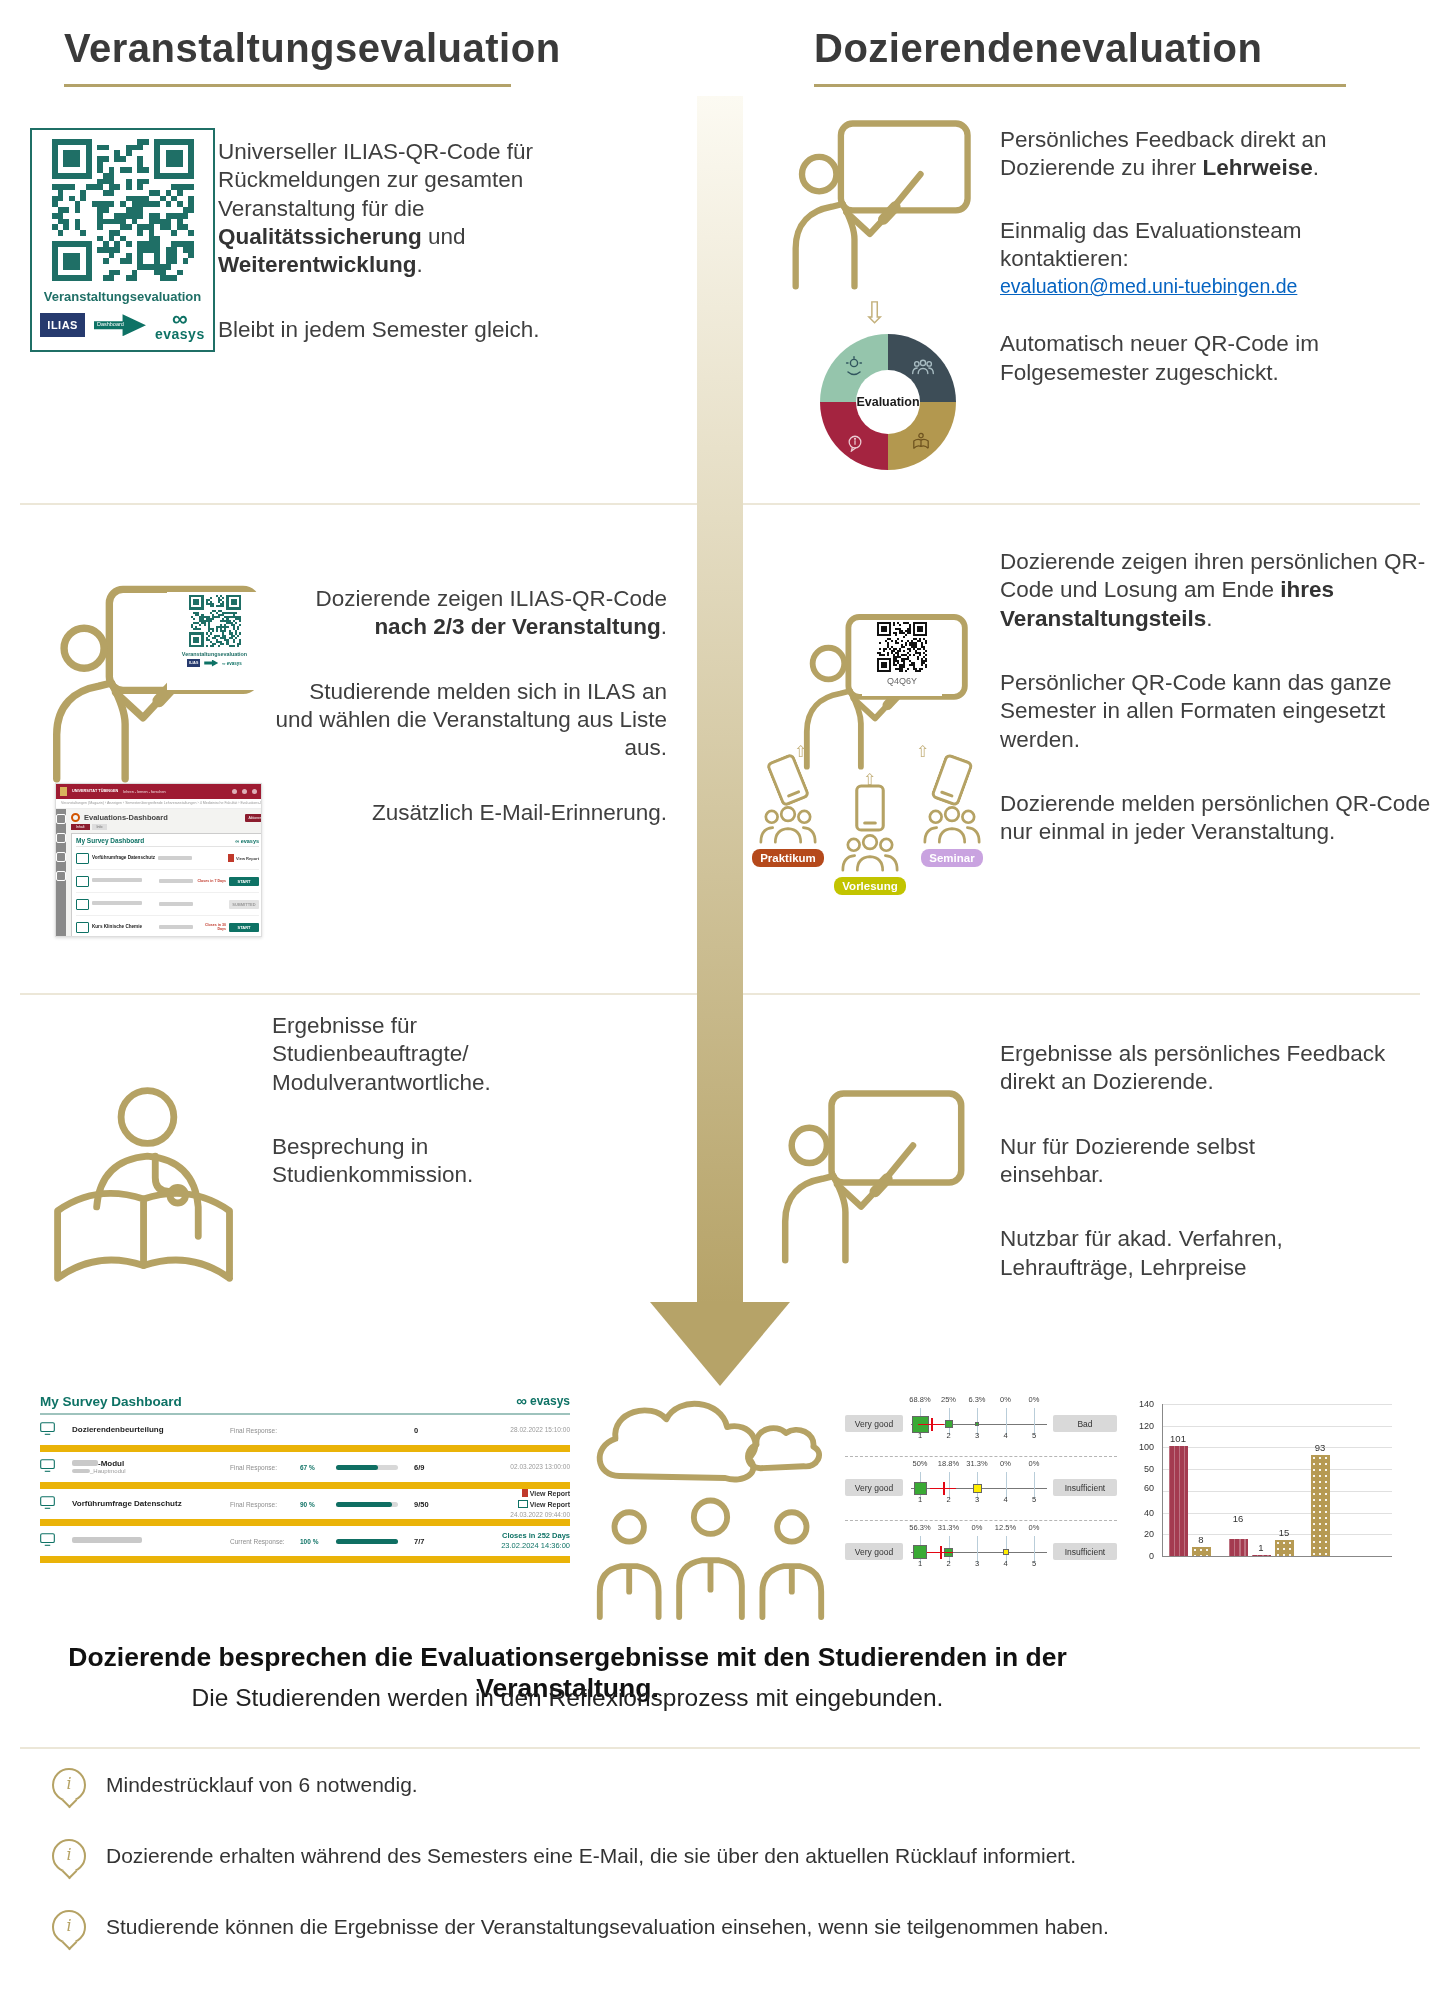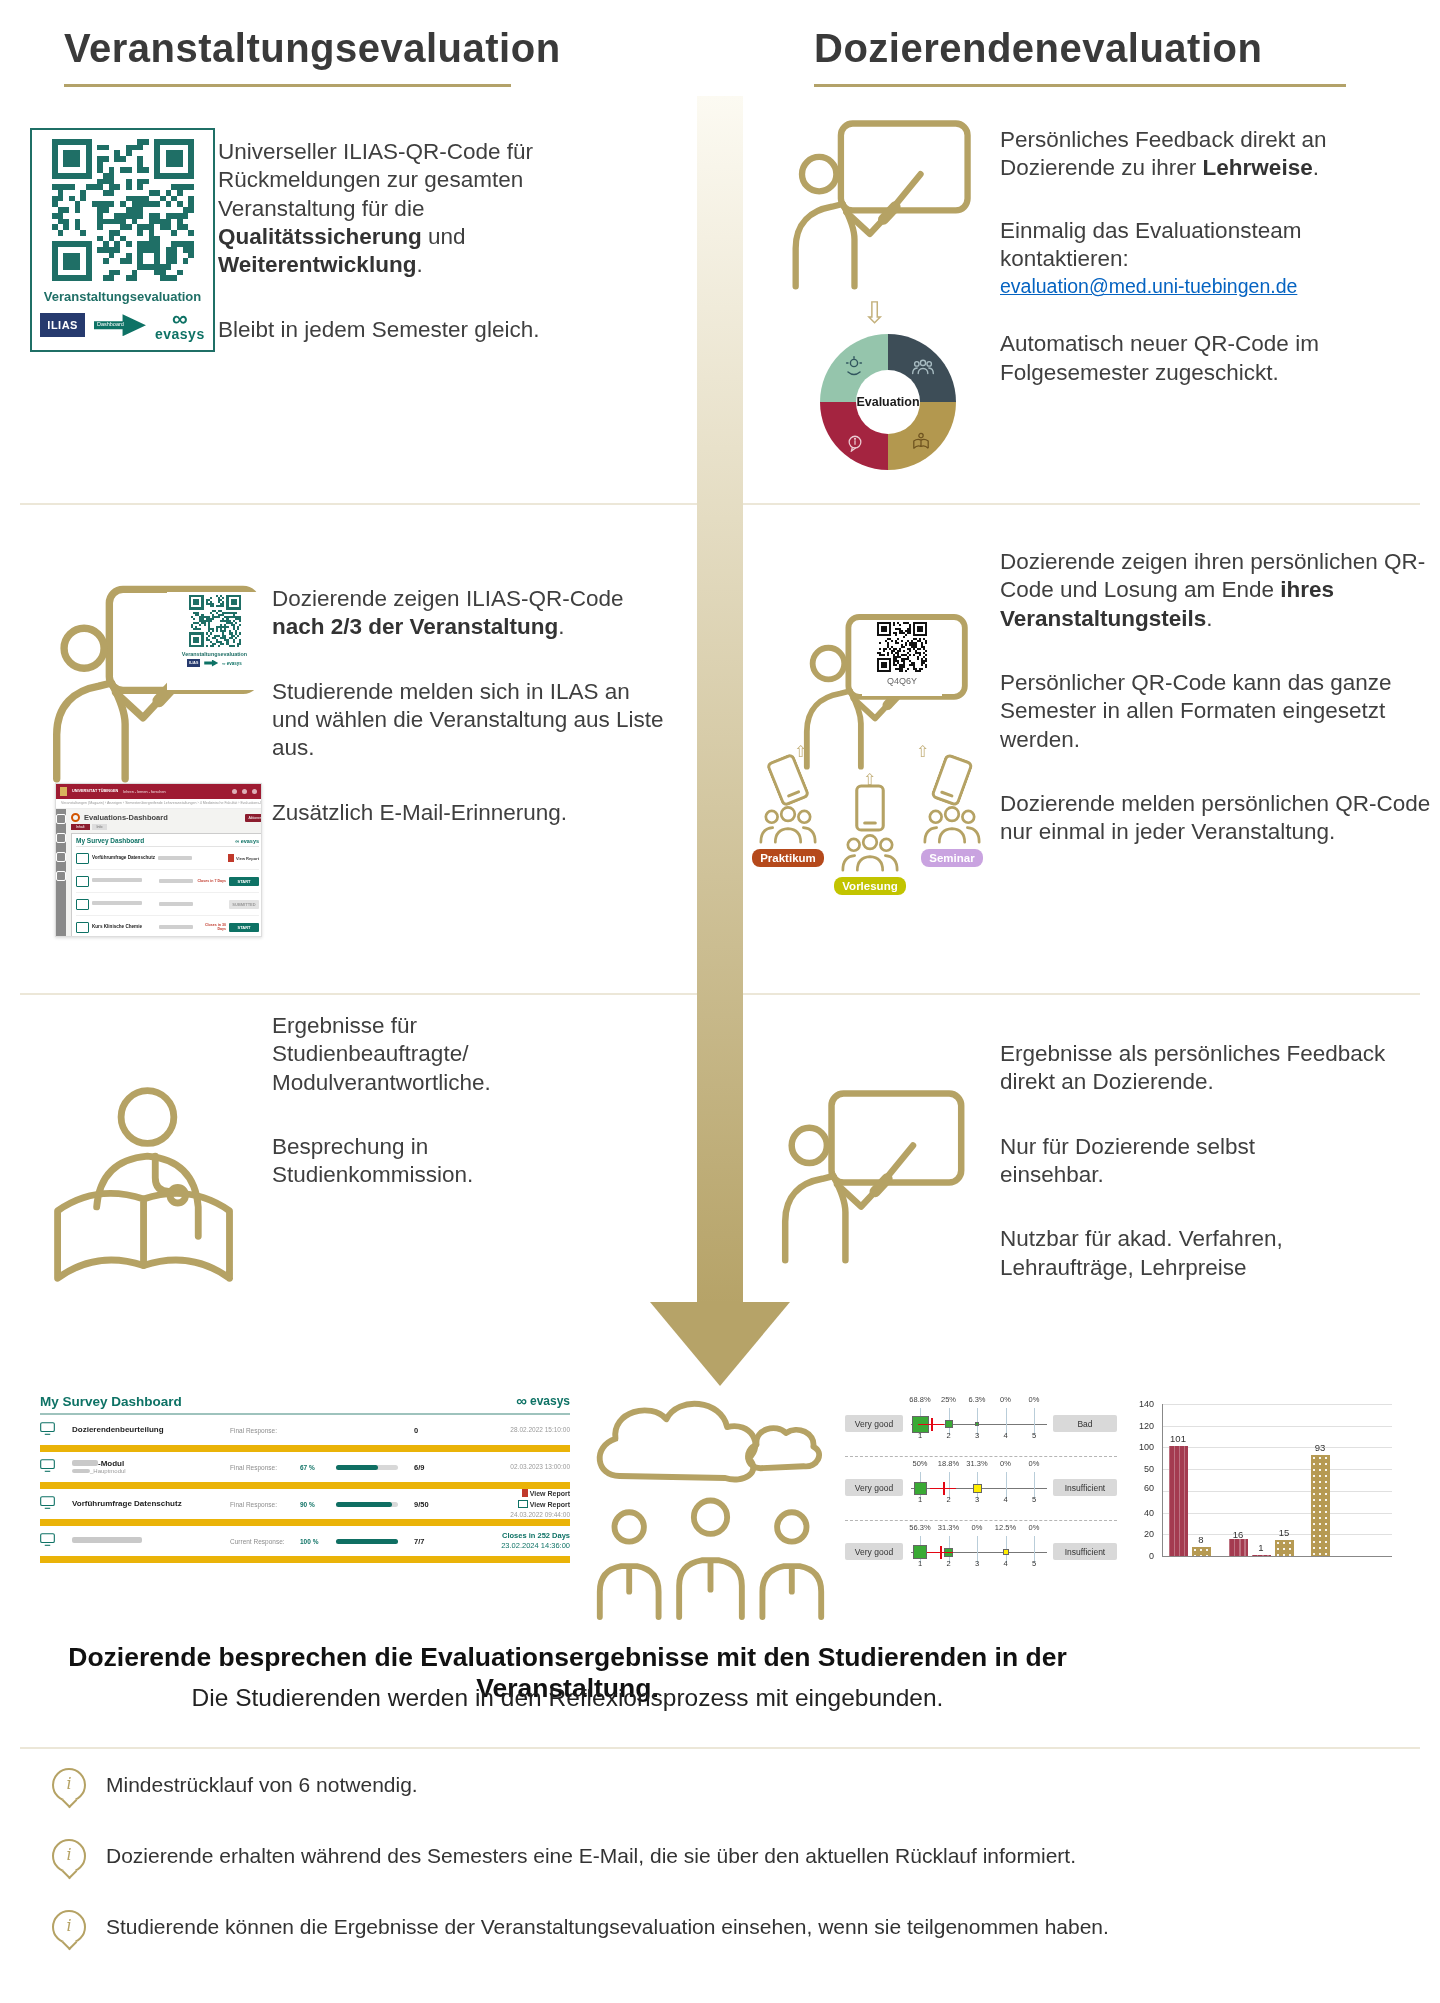--- a/index.html
+++ b/index.html
@@ -732,21 +732,21 @@
       <span class="mname">Kurs Klinische Chemie</span>
       <span class="mmid"><span class="mblur" style="width:34px;"></span></span>
       <span class="mnote">Closes in 30 Days</span>
                 <span class="mbtn">START</span>
               </div>
             </div>
         </div>
       </div>
     </div>
   </div>
-  <div class="abs" style="left:272px;top:585px;width:395px;">
+  <div class="abs" style="left:272px;top:585px;width:395px;text-align:right;">
     <p class="para" style="margin-bottom:36px;"><span>Dozierende zeigen ILIAS-QR-Code </span><b>nach 2/3 der Veranstaltung</b><span>.</span></p>
     <p class="para" style="margin-bottom:36px;">Studierende melden sich in ILAS an und wählen die Veranstaltung aus Liste aus.</p>
     <p class="para">Zusätzlich E-Mail-Erinnerung.</p>
   </div>
 
   <svg class="abs icon" style="left:795px;top:612px;" width="175" height="158">
       <use href="#lect"></use>
     </svg>
   <div class="abs" style="left:862px;top:620px;width:80px;height:76px;background:#fff;text-align:center;z-index:2;">
     <div id="qr-personal" style="margin-top:2px;"><svg width="50" height="50" viewBox="0 0 25 25" shape-rendering="crispEdges">
@@ -1177,21 +1177,21 @@
       <div class="gridl" style="left:35px;top:51.42857142857142px;width:229px;"></div>
       <span class="ylab" style="left:0;top:24.71428571428571px;">120</span>
       <div class="gridl" style="left:35px;top:29.71428571428571px;width:229px;"></div>
       <span class="ylab" style="left:0;top:3px;">140</span>
       <div class="gridl" style="left:35px;top:8px;width:229px;"></div>
       <div class="bar" style="left:41px;bottom:32px;height:109.65714285714286px;background:repeating-linear-gradient(90deg, rgba(255,255,255,.28) 0 1.5px, rgba(0,0,0,0) 1.5px 5px), #a43b50;"></div>
       <span class="barlab" style="left:35px;top:37.34285714285714px;">101</span>
       <div class="bar" style="left:64px;bottom:32px;height:8.685714285714285px;background:radial-gradient(circle, rgba(255,255,255,.9) 1px, rgba(0,0,0,0) 1.5px) 0 0/6px 6px, #b69a53;"></div>
       <span class="barlab" style="left:58px;top:138.31428571428572px;">8</span>
       <div class="bar" style="left:101px;bottom:32px;height:17.37142857142857px;background:repeating-linear-gradient(90deg, rgba(255,255,255,.28) 0 1.5px, rgba(0,0,0,0) 1.5px 5px), #a43b50;"></div>
-      <span class="barlab" style="left:95px;top:133px;">16</span>
+      <span class="barlab" style="left:95px;top:117px;">16</span>
       <div class="bar" style="left:124px;bottom:32px;height:1.0857142857142856px;background:repeating-linear-gradient(90deg, rgba(255,255,255,.28) 0 1.5px, rgba(0,0,0,0) 1.5px 5px), #a43b50;"></div>
       <span class="barlab" style="left:118px;top:145.9142857142857px;">1</span>
       <div class="bar" style="left:147px;bottom:32px;height:16.285714285714285px;background:radial-gradient(circle, rgba(255,255,255,.9) 1px, rgba(0,0,0,0) 1.5px) 0 0/6px 6px, #b69a53;"></div>
       <span class="barlab" style="left:141px;top:130.71428571428572px;">15</span>
       <div class="bar" style="left:183px;bottom:32px;height:100.97142857142856px;background:radial-gradient(circle, rgba(255,255,255,.9) 1px, rgba(0,0,0,0) 1.5px) 0 0/6px 6px, #b69a53;"></div>
       <span class="barlab" style="left:177px;top:46.02857142857144px;">93</span>
     </div>
 
   <div class="abs stmt1" style="left:0;top:1642px;width:1135px;">Dozierende besprechen die Evaluationsergebnisse mit den Studierenden in der Veranstaltung.</div>
   <div class="abs stmt2" style="left:0;top:1684px;width:1135px;">Die Studierenden werden in den Reflexionsprozess mit eingebunden.</div>

